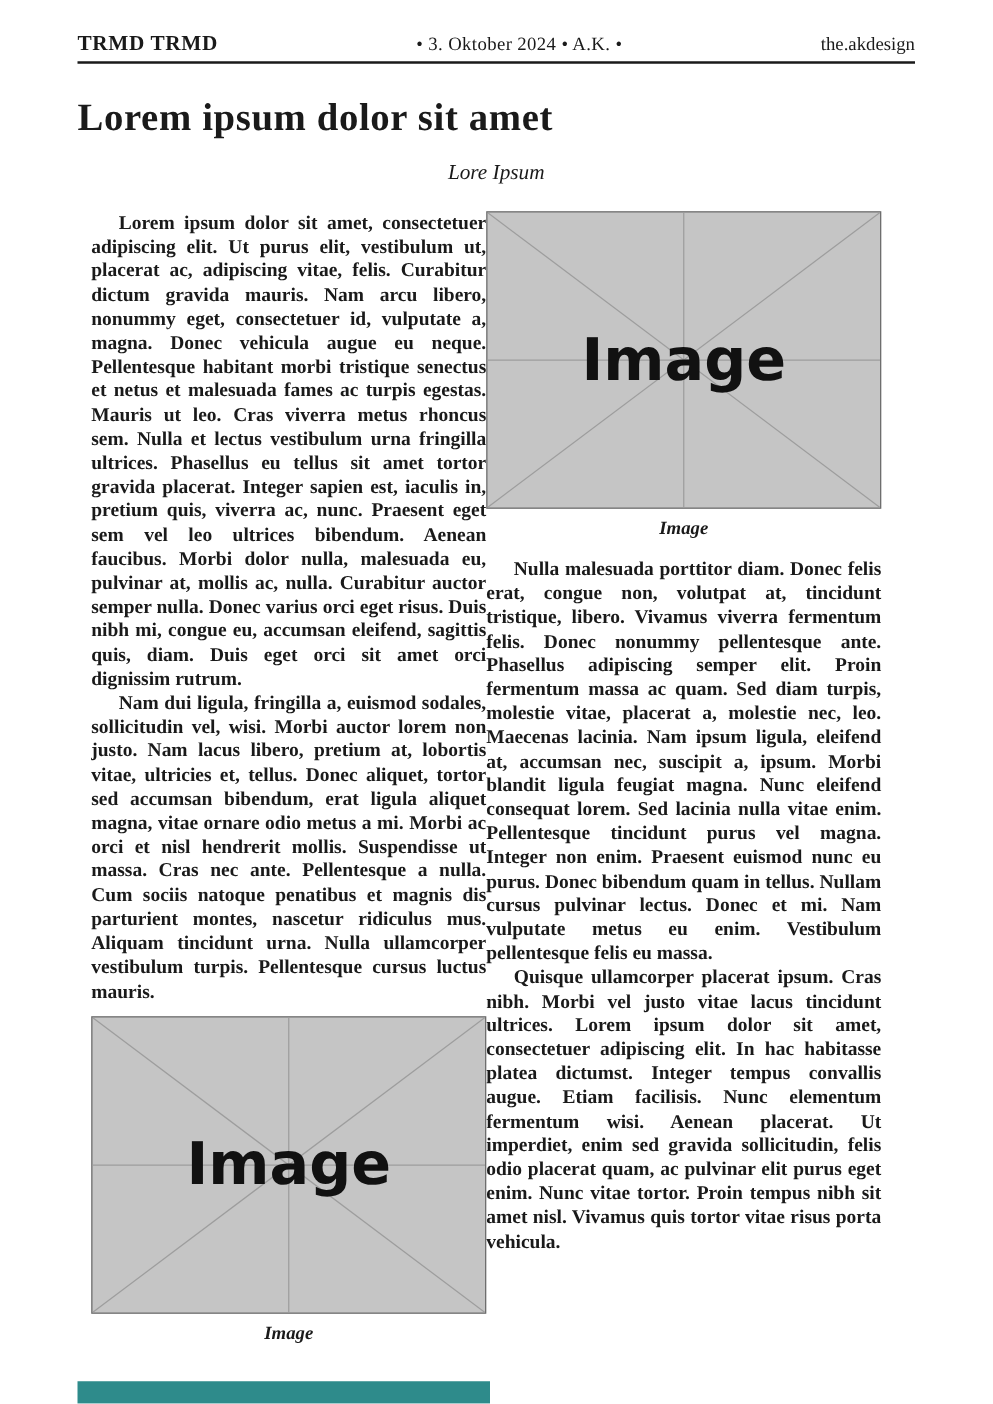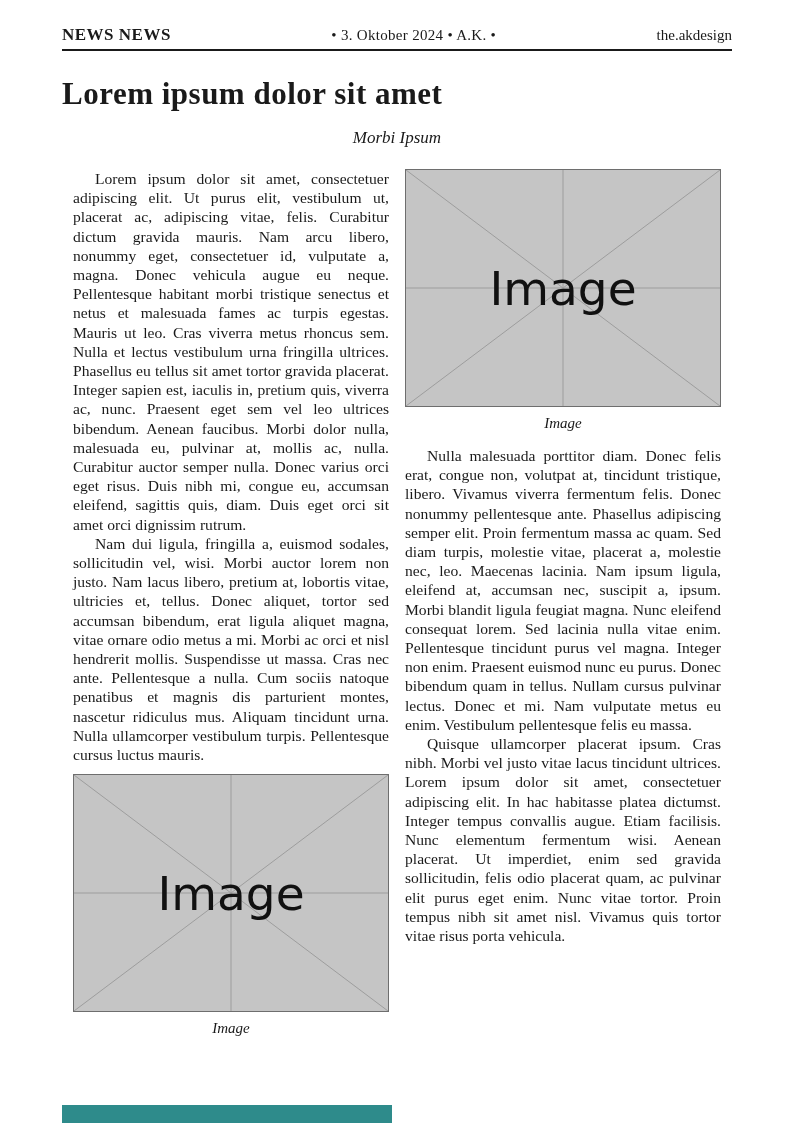--- a/index.html
+++ b/index.html
@@ -40,23 +40,23 @@
   .subtitle {
     text-align: center;
     font-style: italic;
     font-size: 17px;
     margin-top: 17px;
   }
 
   
   .columns {
     display: flex;
-    gap: 16px;
     margin-top: 21px;
     padding: 0 11px;
+    font-weight: bold;
   }
   .col { width: 316px; }
   .col p {
     margin: 0;
     text-align: justify;
     text-indent: 22px;
     font-size: 15.6px;
     line-height: 19.2px;
   }
 
@@ -100,27 +100,27 @@
     background: #2e8b8b;
   }
 </style>
 </head>
 <body>
 
 <div class="page">
   <div class="content">
 
     <div class="masthead-bar">
-      <span class="brand">NEWS NEWS</span>
+      <span class="brand">TRMD TRMD</span>
       <span class="dateline">•  3. Oktober 2024  •  A.K.  •</span>
       <span class="site">the.akdesign</span>
     </div>
 
     <div class="title">Lorem ipsum dolor sit amet</div>
-    <div class="subtitle">Morbi Ipsum</div>
+    <div class="subtitle">Lore Ipsum</div>
 
     <div class="columns">
 
       <div class="col">
         <p>Lorem ipsum dolor sit amet, consectetuer adipiscing elit. Ut purus elit, vestibulum ut, placerat ac, adipiscing vitae, felis. Curabitur dictum gravida mauris. Nam arcu libero, nonummy eget, consectetuer id, vulputate a, magna. Donec vehicula augue eu neque. Pellentesque habitant morbi tristique senectus et netus et malesuada fames ac turpis egestas. Mauris ut leo. Cras viverra metus rhoncus sem. Nulla et lectus vestibulum urna fringilla ultrices. Phasellus eu tellus sit amet tortor gravida placerat. Integer sapien est, iaculis in, pretium quis, viverra ac, nunc. Praesent eget sem vel leo ultrices bibendum. Aenean faucibus. Morbi dolor nulla, malesuada eu, pulvinar at, mollis ac, nulla. Curabitur auctor semper nulla. Donec varius orci eget risus. Duis nibh mi, congue eu, accumsan eleifend, sagittis quis, diam. Duis eget orci sit amet orci dignissim rutrum.</p>
         <p>Nam dui ligula, fringilla a, euismod sodales, sollicitudin vel, wisi. Morbi auctor lorem non justo. Nam lacus libero, pretium at, lobortis vitae, ultricies et, tellus. Donec aliquet, tortor sed accumsan bibendum, erat ligula aliquet magna, vitae ornare odio metus a mi. Morbi ac orci et nisl hendrerit mollis. Suspendisse ut massa. Cras nec ante. Pellentesque a nulla. Cum sociis natoque penatibus et magnis dis parturient montes, nascetur ridiculus mus. Aliquam tincidunt urna. Nulla ullamcorper vestibulum turpis. Pellentesque cursus luctus mauris.</p>
 
         <figure class="figure flow-bottom">
           <div class="placeholder">
             <svg viewBox="0 0 314 236" preserveAspectRatio="none">

